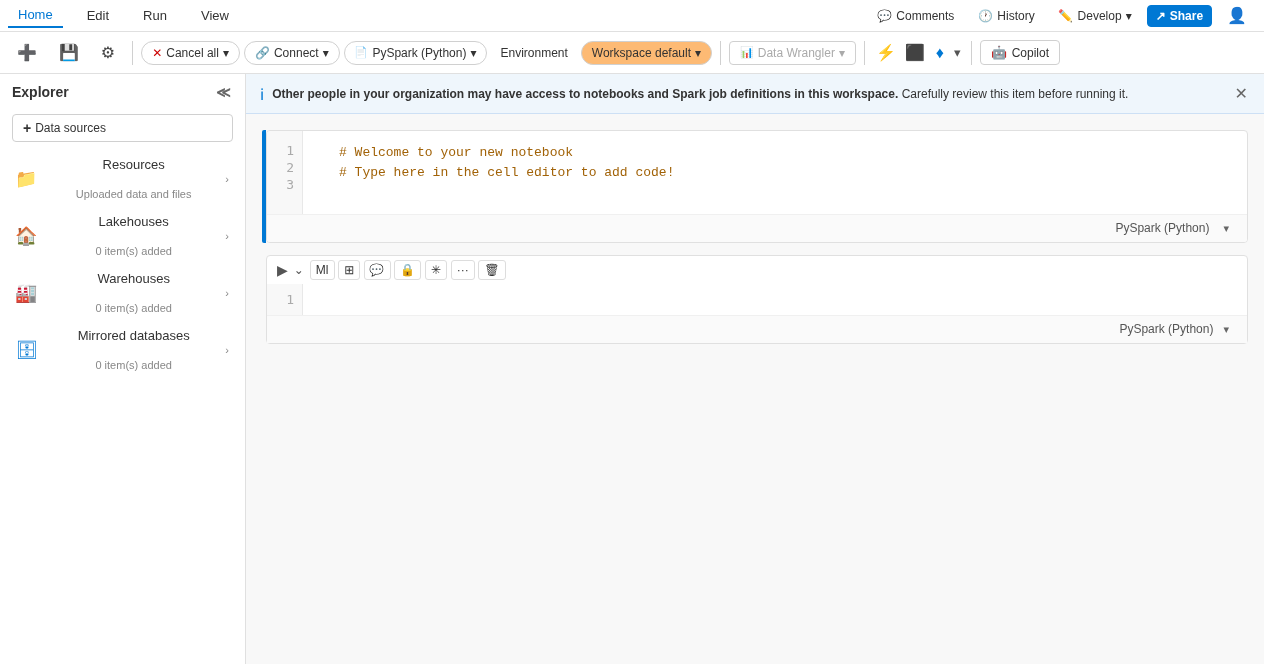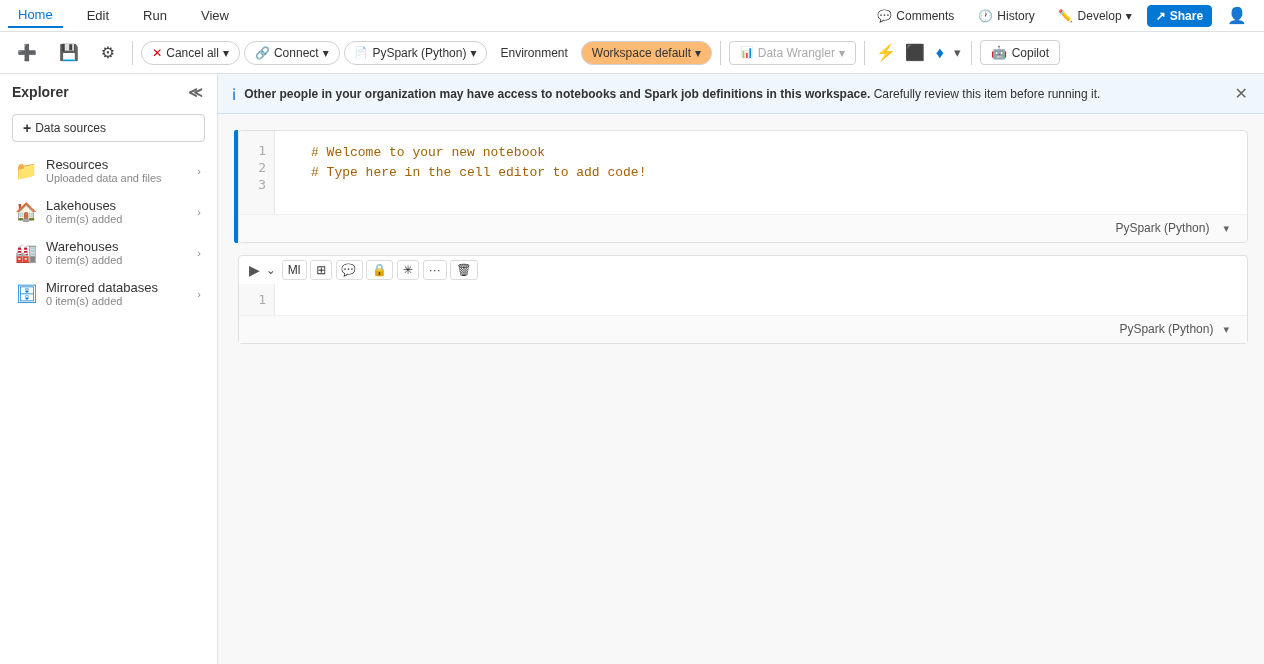--- a/index.html
+++ b/index.html
@@ -45,41 +45,41 @@
     .copilot-btn {
       display: flex; align-items: center; gap: 4px; padding: 4px 10px; border: 1px solid #d0d0d0;
       border-radius: 4px; font-size: 12px; cursor: pointer; background: #fff; color: #333;
     }
 
     
     .main-layout { display: flex; flex: 1; overflow: hidden; }
 
     
     .sidebar {
-      width: 218px; background: #fff; border-right: 1px solid #e0e0e0;
+      width: 246px; background: #fff; border-right: 1px solid #e0e0e0;
       display: flex; flex-direction: column; flex-shrink: 0; overflow-y: auto;
     }
     .sidebar-header {
       display: flex; align-items: center; justify-content: space-between;
       padding: 8px 12px; font-weight: 600; font-size: 14px;
     }
     .sidebar-collapse-btn { cursor: pointer; color: #666; padding: 2px; border-radius: 3px; }
     .add-datasource-btn {
       display: flex; align-items: center; gap: 4px; margin: 4px 12px 8px;
       padding: 5px 10px; border: 1px solid #d0d0d0; border-radius: 4px;
       font-size: 12px; cursor: pointer; color: #333; background: #fff;
     }
     .sidebar-item {
       display: flex; align-items: center; padding: 6px 12px; cursor: pointer;
       border-radius: 4px; margin: 1px 4px;
     }
     .sidebar-item-icon { width: 22px; height: 22px; margin-right: 8px; flex-shrink: 0; display: flex; align-items: center; justify-content: center; }
-    .sidebar-item-content { flex: 1; }
+    .sidebar-item-content { flex: 1; text-align: center; }
     .sidebar-item-name { font-size: 13px; font-weight: 500; }
-    .sidebar-item-sub { font-size: 11px; color: #888; }
+    .sidebar-item-sub { font-size: 11px; color: #888; margin-top: 16px; }
     .sidebar-chevron { color: #888; margin-left: 4px; font-size: 11px; }
 
     
     .icon-resources { color: #f0a400; font-size: 18px; }
 
     
     .content-area {
       flex: 1; display: flex; flex-direction: column; background: #f8f8f8; overflow: hidden;
     }
 

